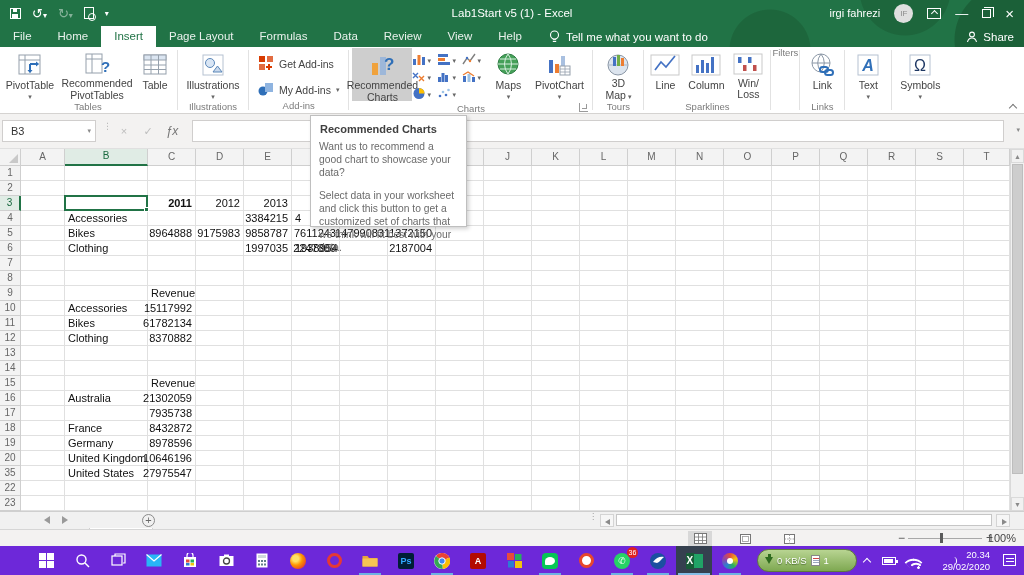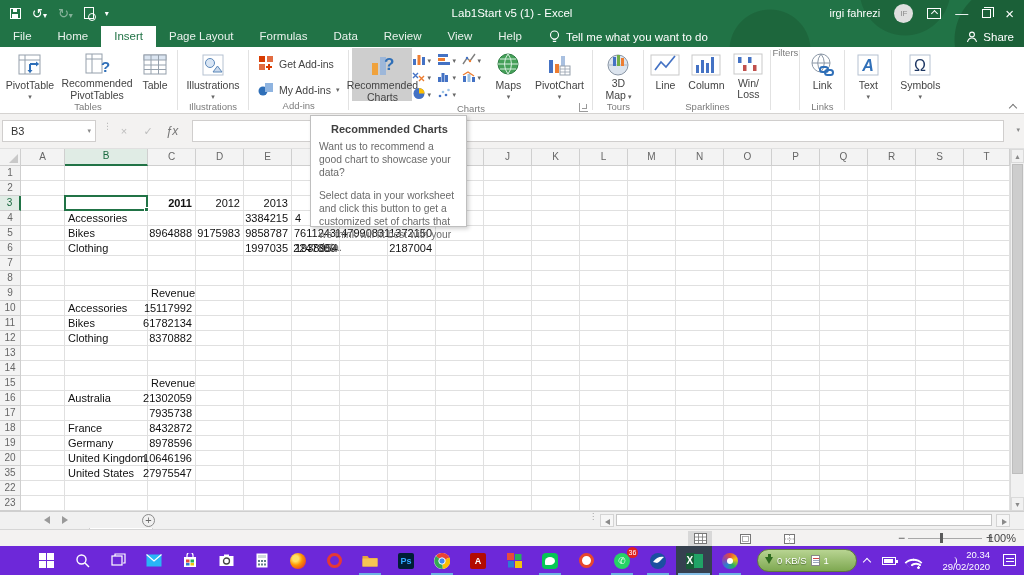--- a/index.html
+++ b/index.html
@@ -133,21 +133,21 @@
   .wifi-arc{position:absolute;border:solid #fff;border-width:2px 2px 0 0;border-radius:0 100% 0 0;transform:rotate(-45deg);}
   #speaker-ic{position:absolute;top:10px;}
   #speaker-ic .spk-body{width:10px;height:9px;background:#fff;clip-path:polygon(0 33%,35% 33%,80% 0,80% 100%,35% 67%,0 67%);}
   #speaker-ic .spk-wave{position:absolute;left:8px;top:0.5px;width:7px;height:8px;border:solid #fff;border-width:0 1.4px 0 0;border-radius:0 100% 100% 0;}
   #clock{position:absolute;right:34px;top:3px;text-align:right;color:#fff;font-size:9.5px;line-height:11.5px;white-space:nowrap;}
   #action-center{position:absolute;right:8px;top:8px;width:13px;height:12px;border:1.2px solid #fff;position:absolute;}
   #action-center:before{content:"";position:absolute;left:1.5px;top:2.5px;width:8px;height:1.2px;background:#fff;box-shadow:0 3px 0 #fff;}
 
   
   #tooltip{position:absolute;left:310px;top:115px;width:157px;height:112px;background:#fff;border:1px solid #bfbfbf;box-shadow:2px 2px 4px rgba(0,0,0,.18);padding:7px 8px;z-index:60;}
-  #tooltip h4{margin:0 0 5px 12px;font-size:11px;color:#404040;}
+  #tooltip h4{margin:0 0 5px 1px;font-size:11px;color:#404040;}
   #tooltip p{margin:0 0 9px 0;font-size:10.3px;color:#6a6a6a;line-height:1.28;}
 </style>
 </head>
 <body>
 
 <div id="screen">
 
   <div id="chrome">
     <div id="titlebar">
       <div class="qat">

